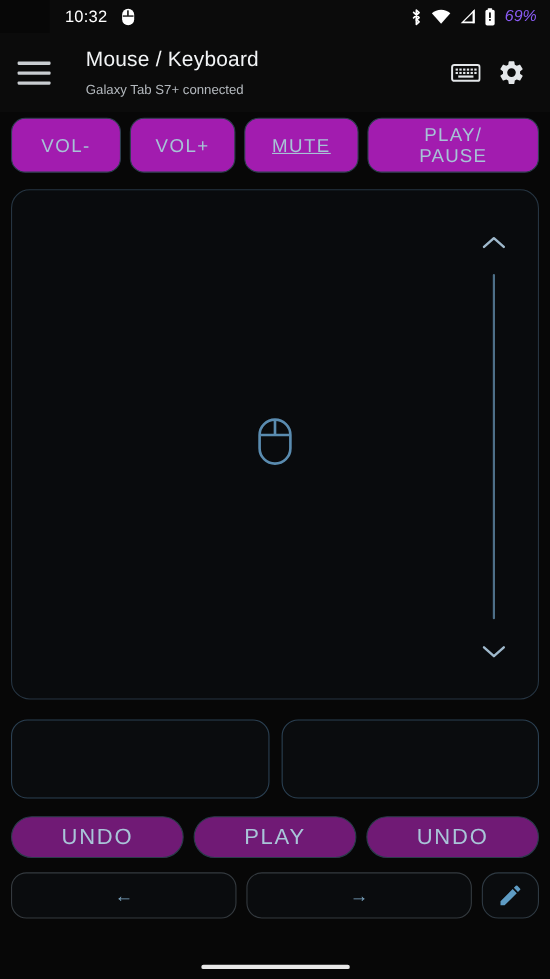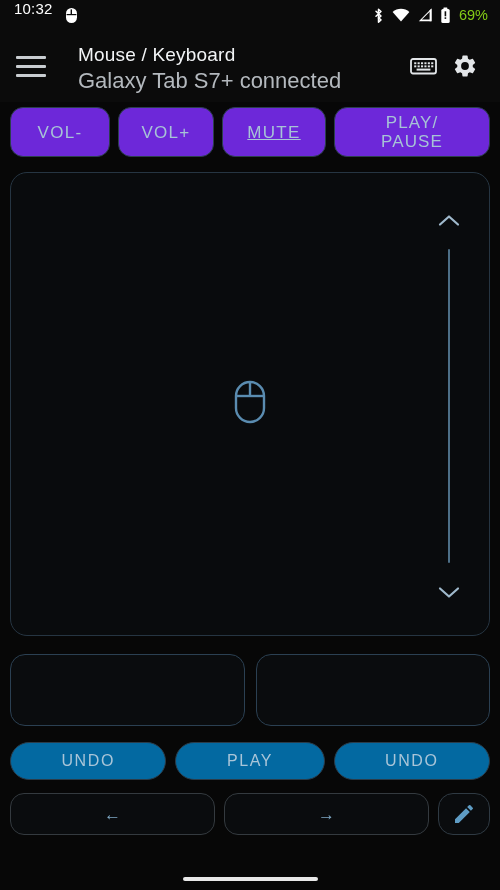--- a/index.html
+++ b/index.html
@@ -22,41 +22,44 @@
     display: flex;
     flex-direction: column;
   }
 
   
   .statusbar {
     height: 30px;
     flex: 0 0 30px;
     background: #0b0b0b;
     display: flex;
+    align-items: center;
     padding: 0 12px 0 14px;
     box-sizing: border-box;
+    margin-left: 45px;
   }
   .sb-time {
     font-size: 15px;
     color: #ffffff;
     letter-spacing: .2px;
     font-weight: 500;
   }
   .sb-left-icons { margin-left: 12px; display: flex; align-items: center; }
   .sb-spacer { flex: 1 1 auto; }
   .sb-right {
     display: flex;
     align-items: center;
     gap: 7px;
   }
   .sb-batt-text {
     font-size: 14.5px;
-    color: #84cc16;
+    color: #8b5cf6;
     font-weight: 500;
     margin-left: 1px;
+    font-style: italic;
   }
   .ic { display: block; }
 
   
   .header {
     flex: 0 0 72px;
     display: flex;
     align-items: center;
     padding: 0 14px 0 16px;
     box-sizing: border-box;
@@ -90,21 +93,21 @@
   }
   .app-title {
     font-size: 19px;
     color: #f2f4f6;
     line-height: 29px;
     font-weight: 400;
     letter-spacing: .2px;
     white-space: nowrap;
   }
   .app-sub {
-    font-size: 22px;
+    font-size: 12px;
     color: #b4b9be;
     line-height: 22px;
     margin-top: 1px;
     white-space: nowrap;
   }
   .hdr-btn {
     width: 42px;
     height: 42px;
     display: flex;
     align-items: center;
@@ -118,21 +121,21 @@
     flex: 0 0 auto;
     display: flex;
     gap: 8px;
     padding: 5px 10px 0 10px;
     box-sizing: border-box;
   }
   .media-btn {
     height: 50px;
     border: 1px solid #2c3f4d;
     border-radius: 13px;
-    background: #6d28d9;
+    background: #a21caf;
     color: #a7c3d6;
     font-size: 17px;
     letter-spacing: 1.3px;
     display: flex;
     align-items: center;
     justify-content: center;
     text-align: center;
     line-height: 19px;
     cursor: pointer;
     box-sizing: border-box;
@@ -216,23 +219,23 @@
     display: flex;
     gap: 9px;
     padding: 16px 10px 0 10px;
     box-sizing: border-box;
   }
   .edit-btn {
     flex: 1 1 auto;
     height: 38px;
     border: 1px solid #2a3c4a;
     border-radius: 19px;
-    background: #0369a1;
+    background: #701a75;
     color: #a9c5d8;
-    font-size: 16px;
+    font-size: 20px;
     letter-spacing: 1.6px;
     display: flex;
     align-items: center;
     justify-content: center;
     cursor: pointer;
     box-sizing: border-box;
   }
 
   
   .nav-row {

